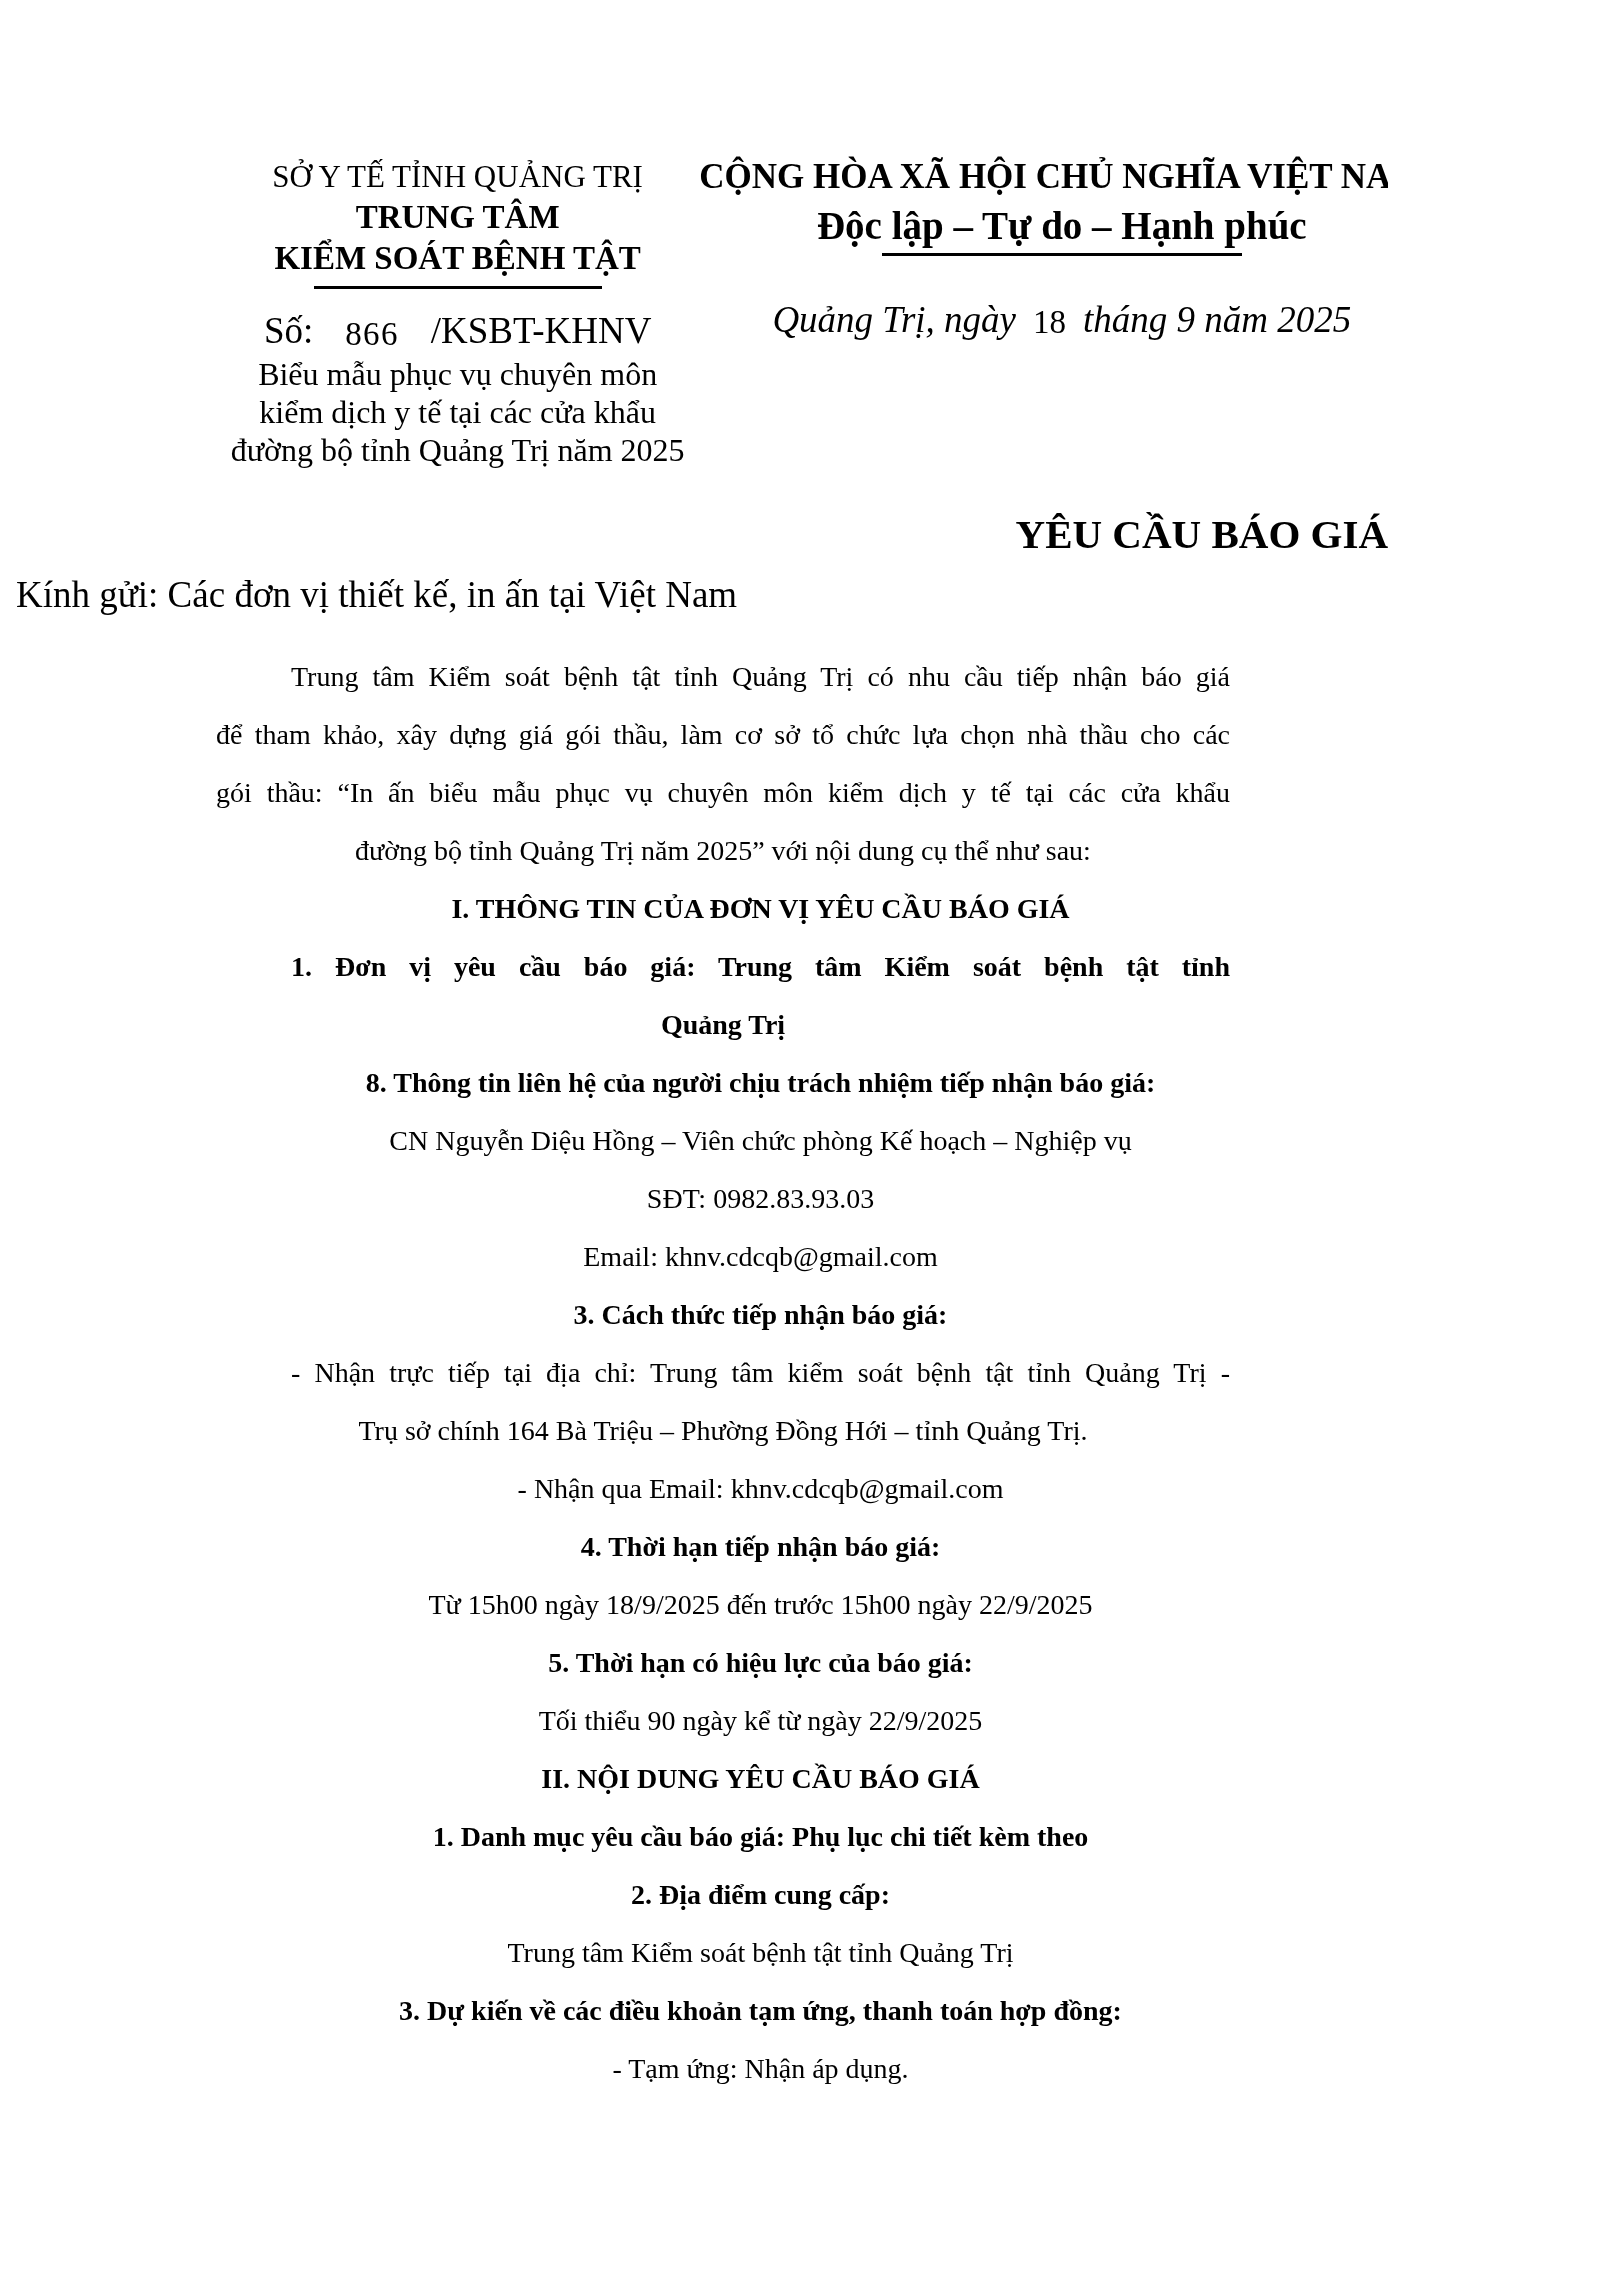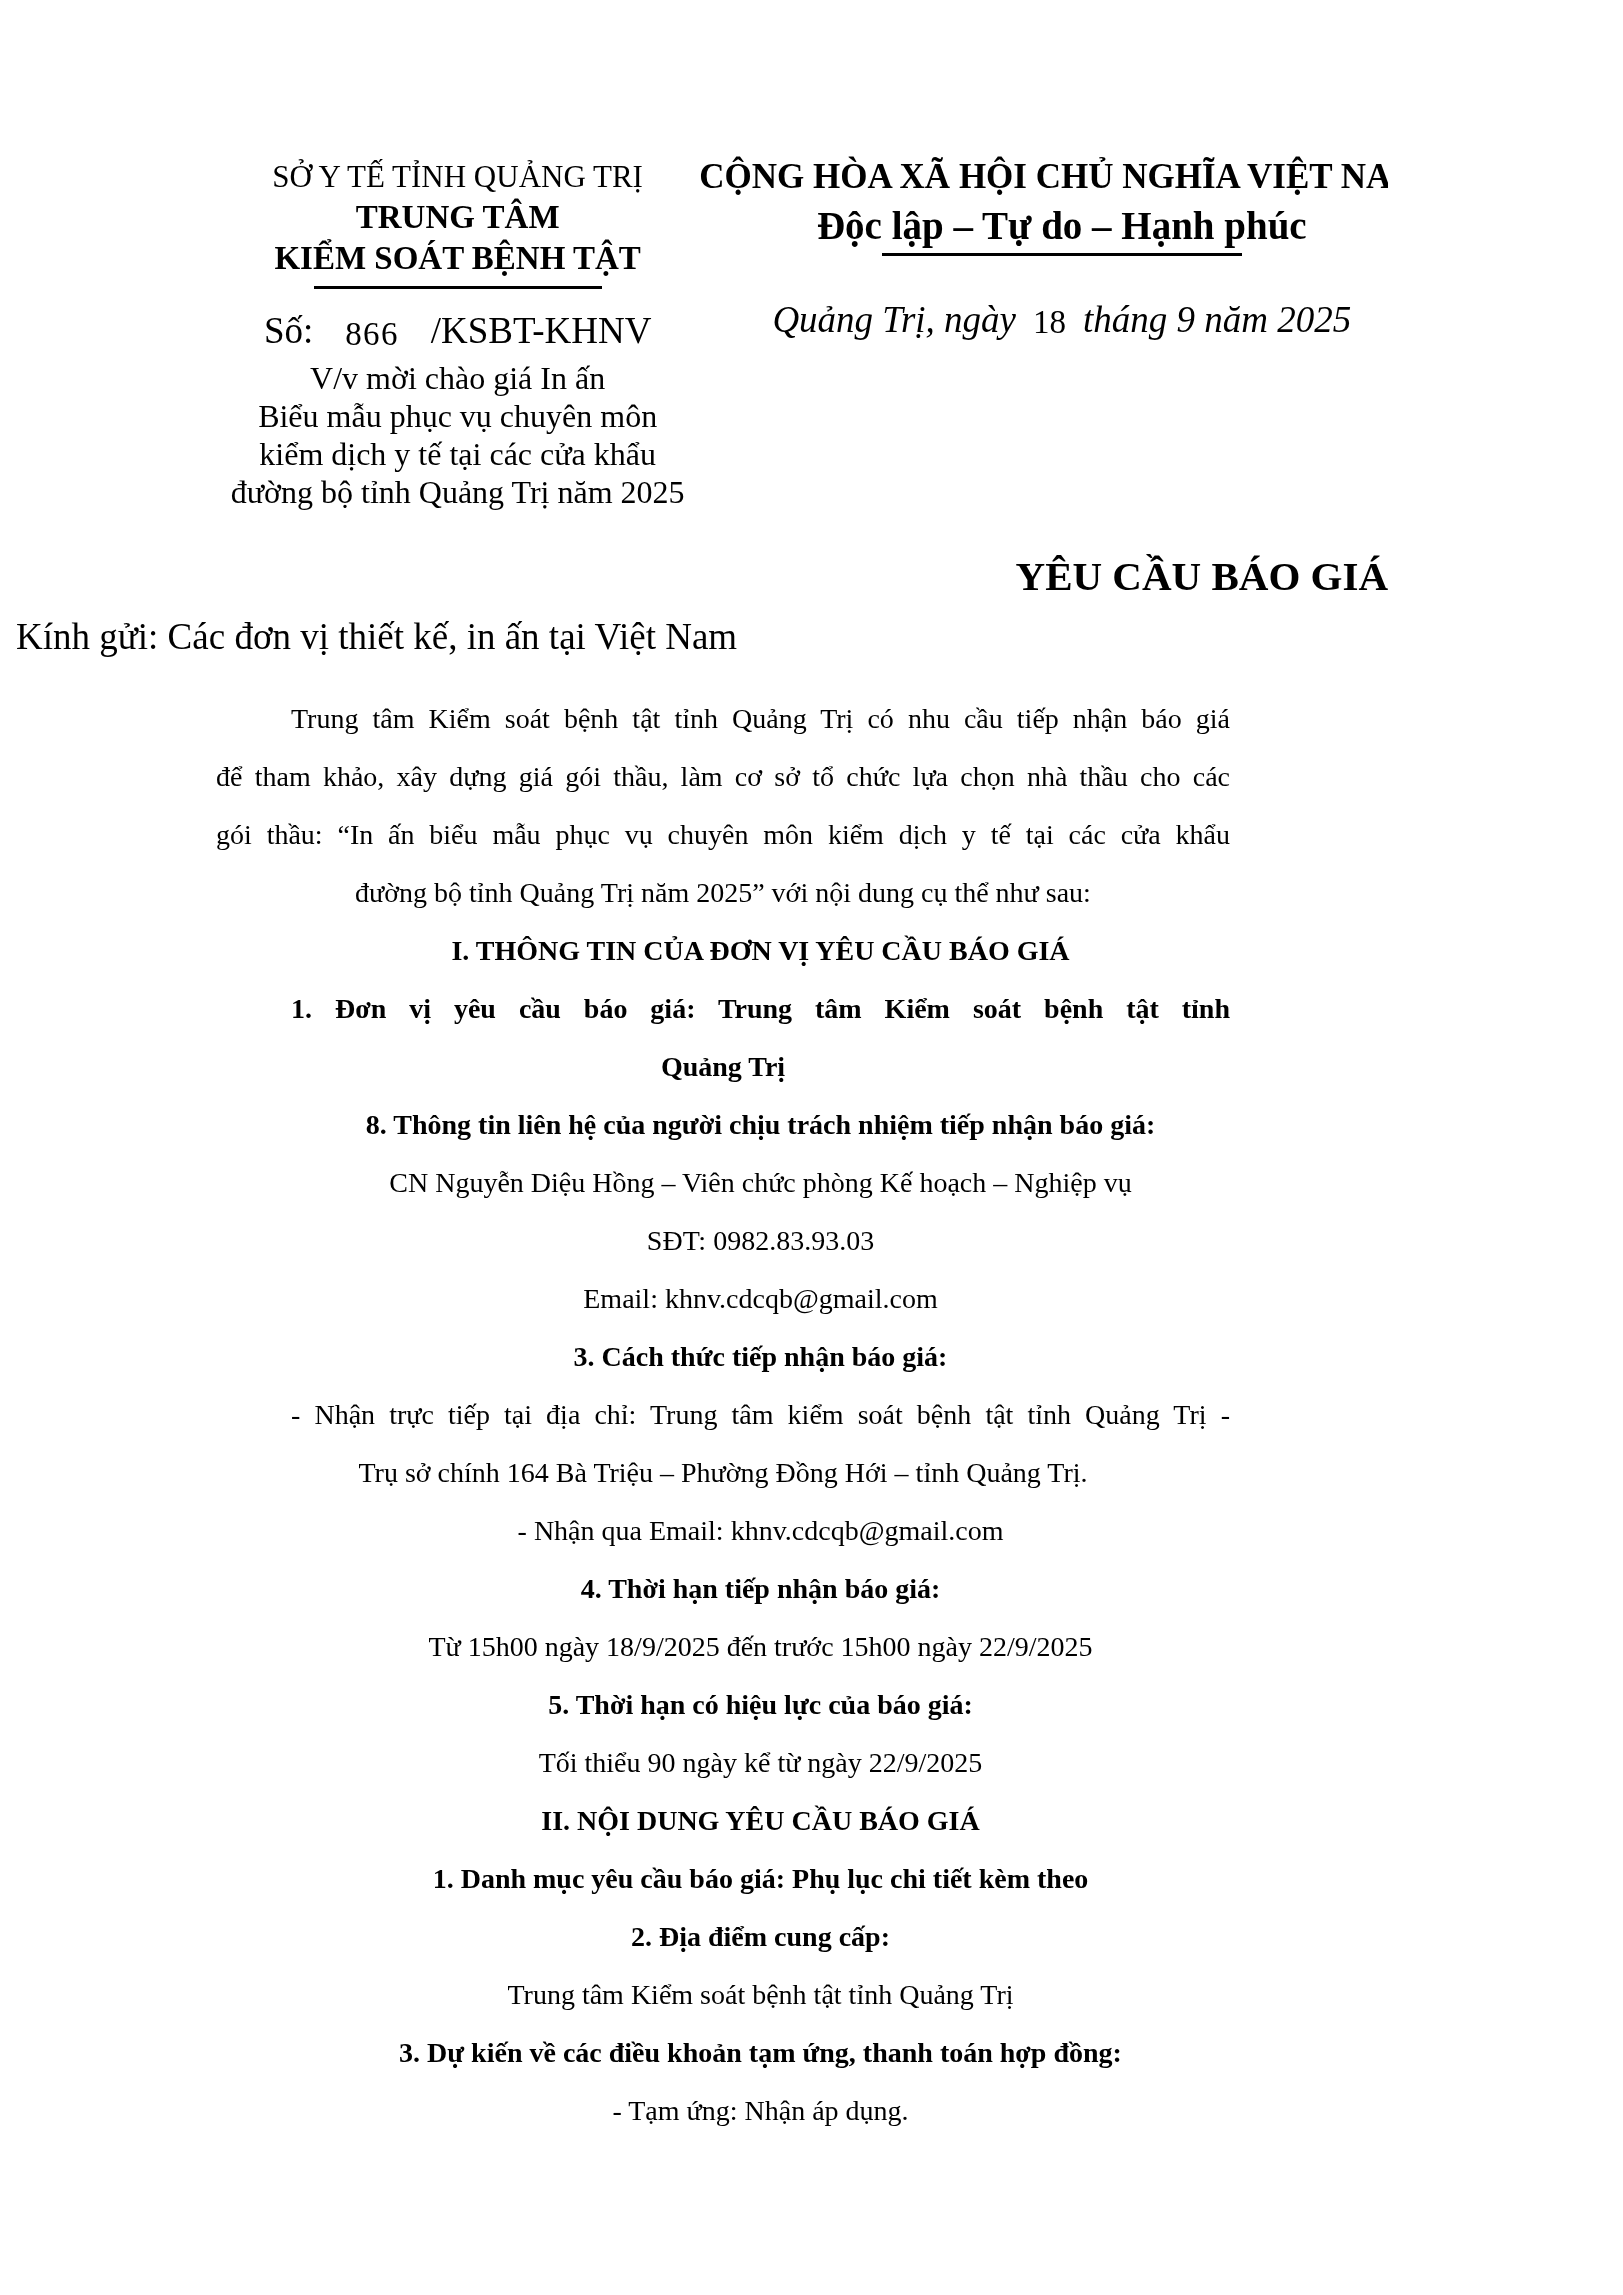--- a/index.html
+++ b/index.html
@@ -79,21 +79,20 @@
 <div class="page">
 
   <div class="header">
 
     <div class="h-left">
       <div class="h-dept">SỞ Y TẾ TỈNH QUẢNG TRỊ</div>
       <div class="h-org">TRUNG TÂM</div>
       <div class="h-org">KIỂM SOÁT BỆNH TẬT</div>
       <div class="h-rule-left"></div>
       <div class="h-docno"><span>Số:</span><span class="num-866">866</span><span>/KSBT-KHNV</span></div>
-      <div class="h-subject h-subject-first">V/v mời chào giá In ấn</div>
       <div class="h-subject">Biểu mẫu phục vụ chuyên môn</div>
       <div class="h-subject">kiểm dịch y tế tại các cửa khẩu</div>
       <div class="h-subject">đường bộ tỉnh Quảng Trị năm 2025</div>
     </div>
 
     <div class="h-right">
       <div class="h-national">CỘNG HÒA XÃ HỘI CHỦ NGHĨA VIỆT NAM</div>
       <div class="h-motto">Độc lập – Tự do – Hạnh phúc</div>
       <div class="h-rule-right"></div>
       <div class="h-date"><span>Quảng Trị, ngày</span><span class="date-day">18</span><span>tháng 9 năm 2025</span></div>

